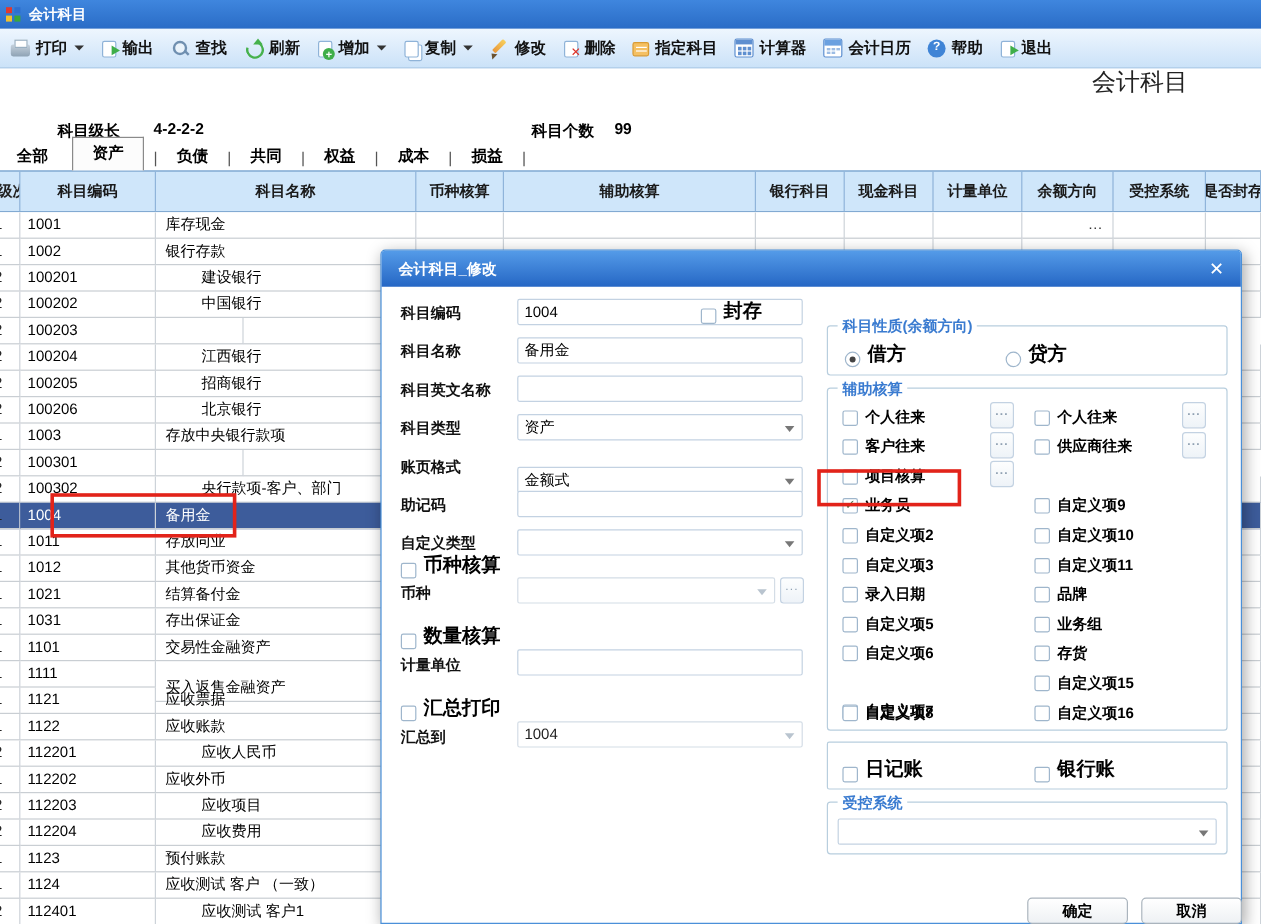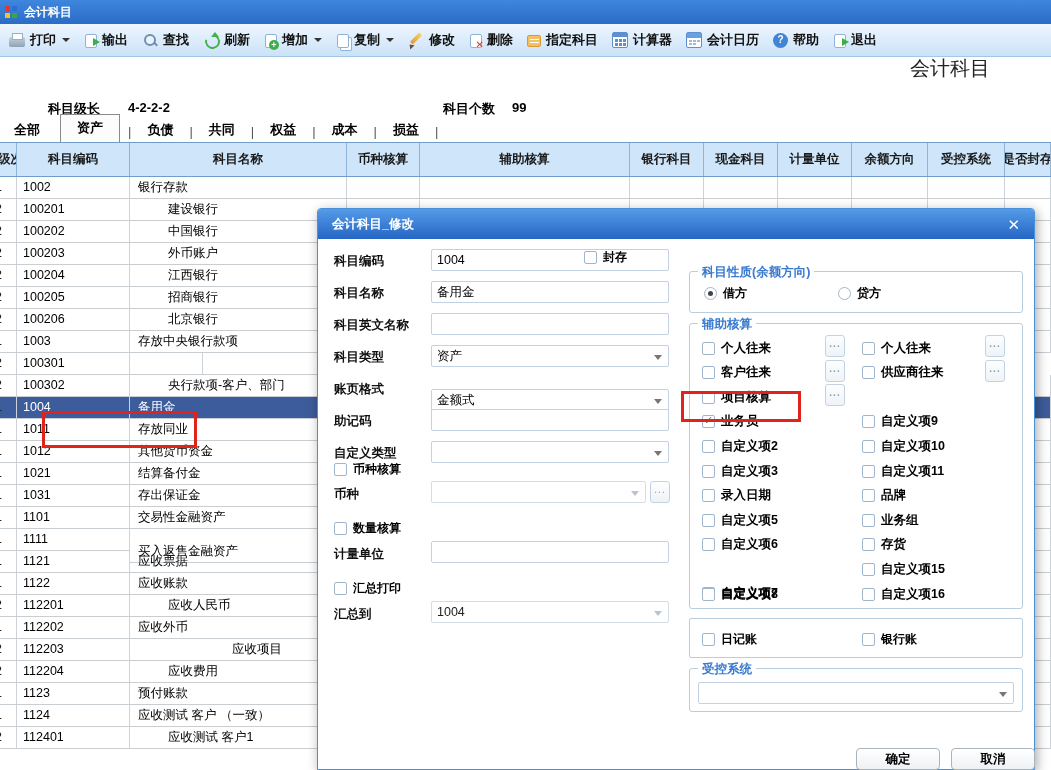--- a/index.html
+++ b/index.html
@@ -123,21 +123,21 @@
   .sel.disabled { border-color:#d4dde6; color:#222; }
   .sel.disabled .sel-arrow { border-top-color:#b9c4cf; }
   .more-btn { position:absolute; width:20px; height:22px; border:1px solid #c3d2e2; border-radius:3px;
     background:linear-gradient(#fdfefe,#eef3f8); color:#8fa0b2; font-size:10px; text-align:center;
     line-height:16px; letter-spacing:1px; }
 
   .cb { width:13px; height:13px; border:1px solid #9fb6cc; border-radius:2px; background:#fff;
     display:inline-block; position:relative; vertical-align:-2px; flex:none; }
   .cb.checked::after { content:"✓"; position:absolute; left:1px; top:-2px; font-size:11px;
     font-weight:bold; color:#557755; }
-  .cb-row { position:absolute; display:flex; align-items:center; gap:6px; font-weight:bold; font-size:12px; }
+  .cb-row { position:absolute; display:flex; align-items:flex-end; gap:6px; font-weight:bold; font-size:16px; }
   .radio { width:13px; height:13px; border:1px solid #9fb6cc; border-radius:50%; background:#fff;
     display:inline-block; position:relative; flex:none; }
   .radio.selected::after { content:""; position:absolute; left:3px; top:3px; width:5px; height:5px;
     border-radius:50%; background:#444; }
 
   .group { position:absolute; border:1px solid #b8cede; border-radius:3px; }
   .group-legend { position:absolute; top:-8px; left:8px; background:#fff; padding:0 4px;
     color:#3a7bd0; font-weight:bold; font-size:12.5px; }
 
   .aux-item { position:absolute; height:20px; display:flex; align-items:center; gap:6px;
@@ -251,20 +251,33 @@
         <div class="th" style="width: 74px;">银行科目</div>
         <div class="th" style="width: 74px;">现金科目</div>
         <div class="th" style="width: 74px;">计量单位</div>
         <div class="th" style="width: 76px;">余额方向</div>
         <div class="th" style="width: 77px;">受控系统</div>
         <div class="th" style="width: 46px;">是否封存</div>
       </div>
     <div id="tbody">
         <div class="tr">
           <div class="td lvl"><span>1</span></div>
+          <div class="td code" style="width: 113px;">1001</div>
+          <div class="td name" style="width: 217px;">库存现金</div>
+          <div class="td" style="width: 73px;"></div>
+          <div class="td" style="width: 210px;"></div>
+          <div class="td" style="width: 74px;"></div>
+          <div class="td" style="width: 74px;"></div>
+          <div class="td" style="width: 74px;"></div>
+          <div class="td ellipsis" style="width: 76px;">…</div>
+          <div class="td" style="width: 77px;"></div>
+          <div class="td" style="width: 46px;"></div>
+        </div>
+        <div class="tr">
+          <div class="td lvl"><span>1</span></div>
           <div class="td code" style="width: 113px;">1002</div>
           <div class="td name" style="width: 217px;">银行存款</div>
           <div class="td" style="width: 73px;"></div>
           <div class="td" style="width: 210px;"></div>
           <div class="td" style="width: 74px;"></div>
           <div class="td" style="width: 74px;"></div>
           <div class="td" style="width: 74px;"></div>
           <div class="td" style="width: 76px;"></div>
           <div class="td" style="width: 77px;"></div>
           <div class="td" style="width: 46px;"></div>
@@ -291,21 +304,20 @@
           <div class="td" style="width: 74px;"></div>
           <div class="td" style="width: 74px;"></div>
           <div class="td" style="width: 74px;"></div>
           <div class="td" style="width: 76px;"></div>
           <div class="td" style="width: 77px;"></div>
           <div class="td" style="width: 46px;"></div>
         </div>
         <div class="tr">
           <div class="td lvl"><span>2</span></div>
           <div class="td code" style="width: 113px;">100203</div>
-          <div class="td name indent" style="width: 217px;">外币账户</div>
           <div class="td" style="width: 73px;"></div>
           <div class="td" style="width: 210px;"></div>
           <div class="td" style="width: 74px;"></div>
           <div class="td" style="width: 74px;"></div>
           <div class="td" style="width: 74px;"></div>
           <div class="td" style="width: 76px;"></div>
           <div class="td" style="width: 77px;"></div>
           <div class="td" style="width: 46px;"></div>
         </div>
         <div class="tr">
@@ -524,21 +536,21 @@
           <div class="td" style="width: 74px;"></div>
           <div class="td" style="width: 74px;"></div>
           <div class="td" style="width: 74px;"></div>
           <div class="td" style="width: 76px;"></div>
           <div class="td" style="width: 77px;"></div>
           <div class="td" style="width: 46px;"></div>
         </div>
         <div class="tr">
           <div class="td lvl"><span>2</span></div>
           <div class="td code" style="width: 113px;">112203</div>
-          <div class="td name indent" style="width: 217px; text-align: center;">应收项目</div>
+          <div class="td name indent" style="width: 217px;">应收项目</div>
           <div class="td" style="width: 73px;"></div>
           <div class="td" style="width: 210px;"></div>
           <div class="td" style="width: 74px;"></div>
           <div class="td" style="width: 74px;"></div>
           <div class="td" style="width: 74px;"></div>
           <div class="td" style="width: 76px;"></div>
           <div class="td" style="width: 77px;"></div>
           <div class="td" style="width: 46px;"></div>
         </div>
         <div class="tr">

